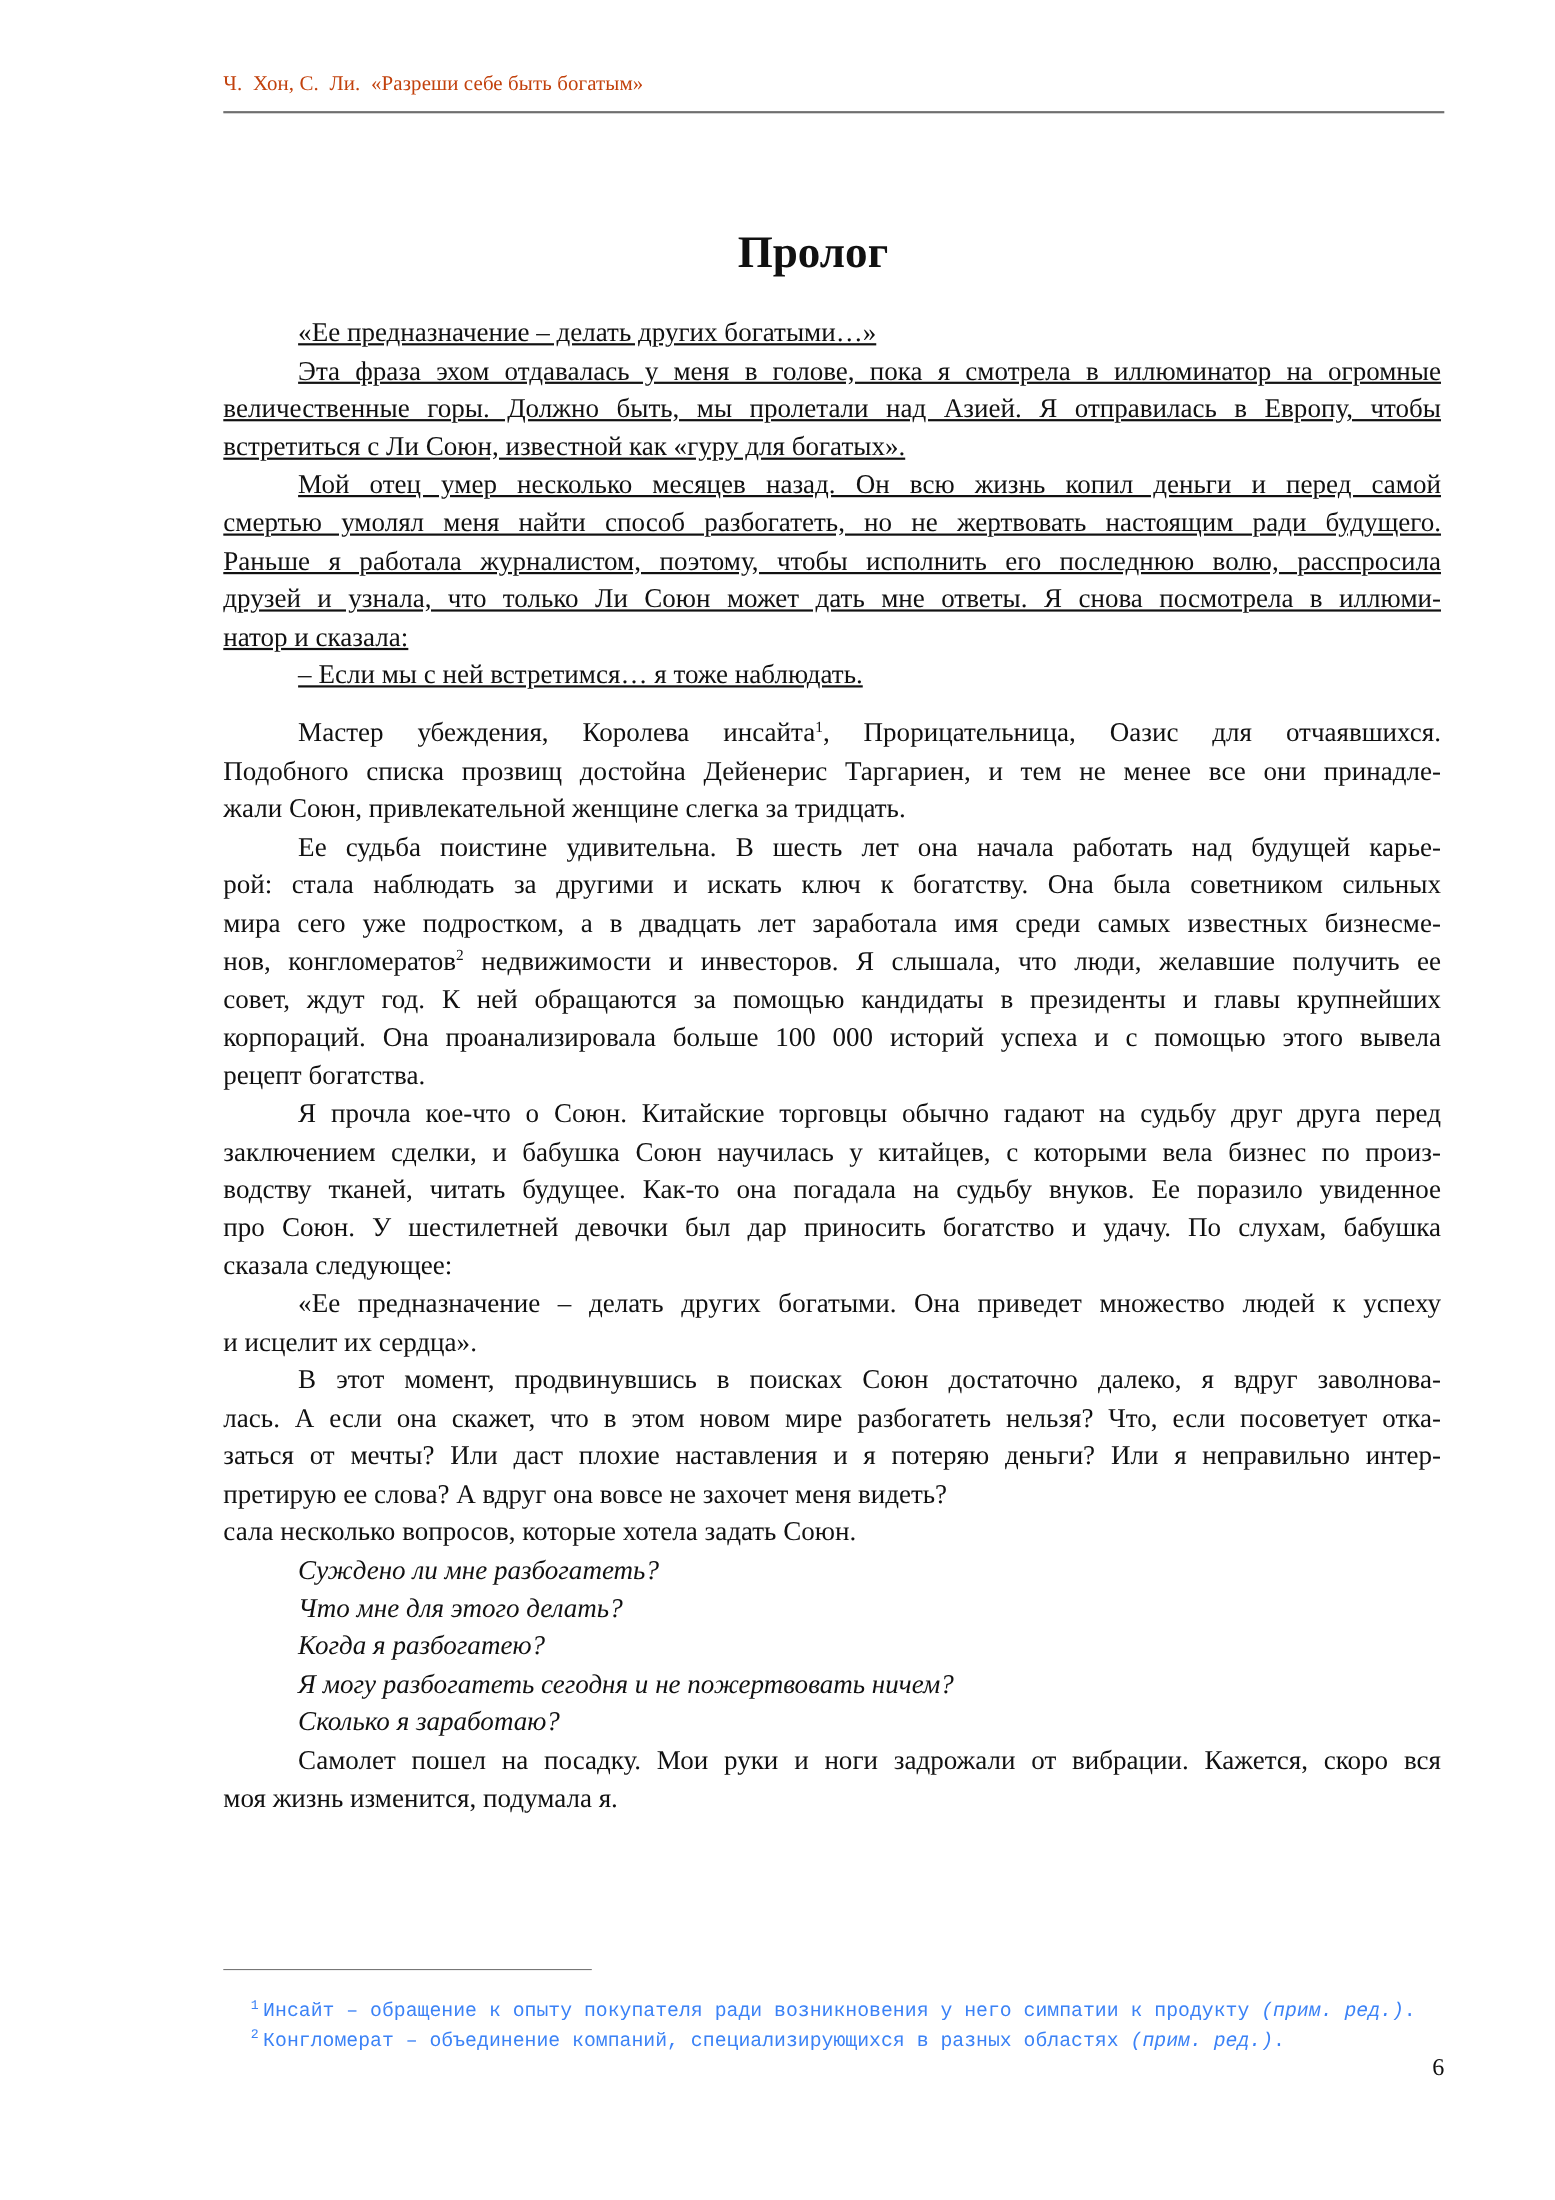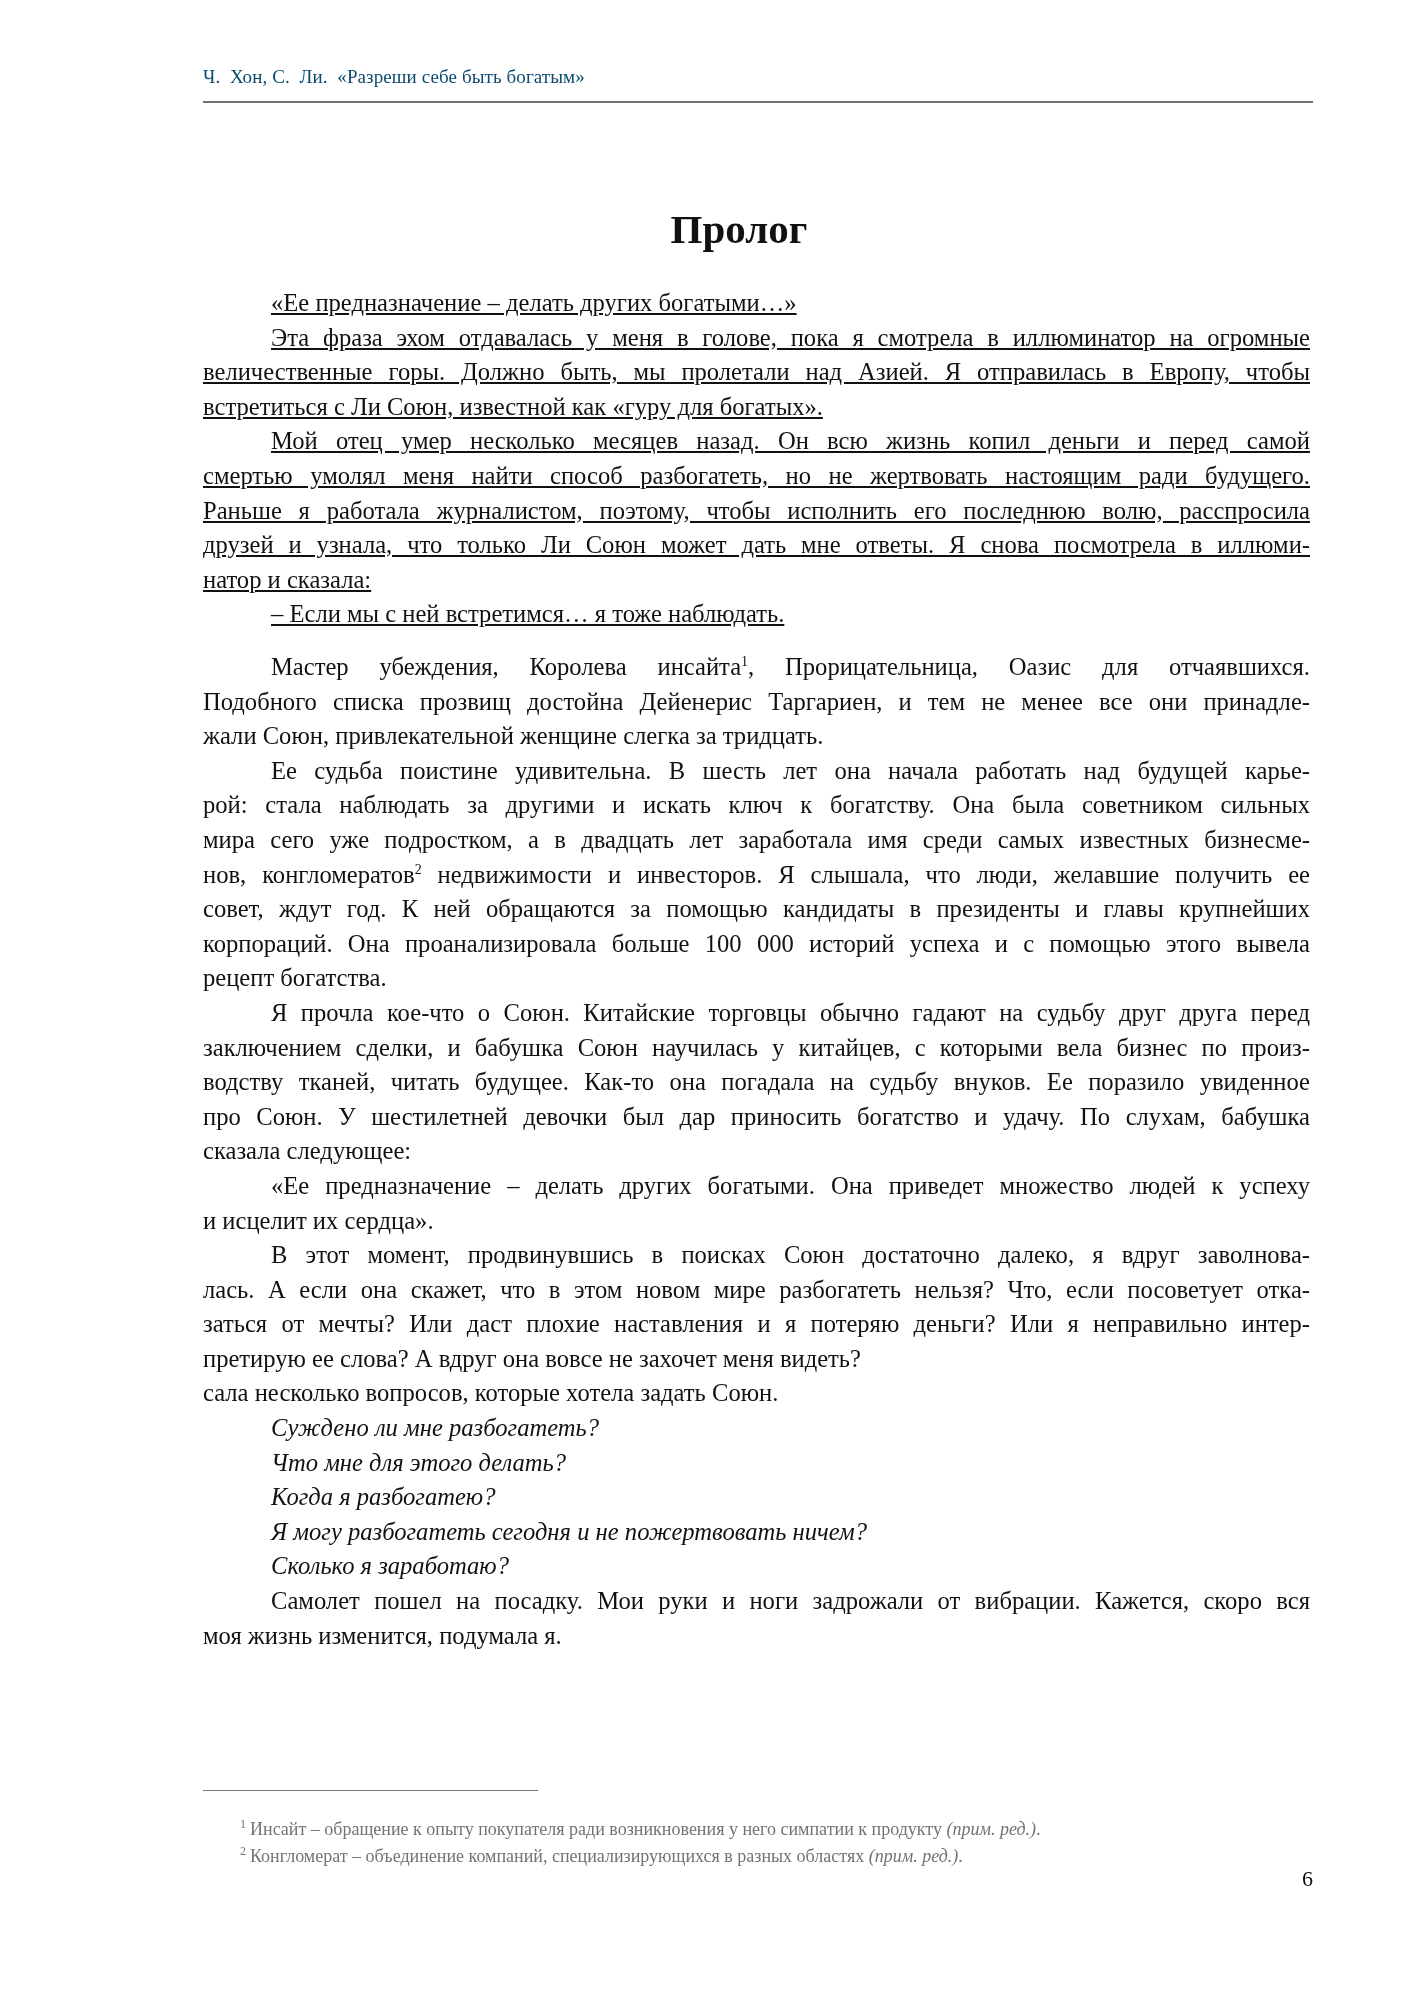--- a/index.html
+++ b/index.html
@@ -1,31 +1,31 @@
 <!DOCTYPE html>
 <html><head>
 <meta charset="utf-8">
 <style>
   html, body { margin: 0; padding: 0; background: #ffffff; }
   body { width: 1414px; height: 2000px; position: relative; overflow: hidden;
          font-family: "Liberation Serif", "DejaVu Serif", serif; color: #111; }
-  .running-head { position: absolute; left: 203px; top: 66px; font-size: 19px; color: #0c4a6e;
+  .running-head { position: absolute; left: 203px; top: 66px; font-size: 19px; color: #c2410c;
                   white-space: pre; letter-spacing: 0.1px; }
   .head-rule { position: absolute; left: 203px; top: 101px; width: 1110px; height: 0;
                border-top: 2px solid #6f6f6f; }
   .title { position: absolute; left: 0; width: 1414px; top: 205px; text-align: center;
            font-size: 41px; font-weight: bold; color: #111; padding-left: 64px; box-sizing: border-box; }
   .body-text { position: absolute; left: 203px; width: 1107px; font-size: 24.6px; }
   .ln { display: block; height: 34.6px; line-height: 34.6px; white-space: nowrap; overflow: visible; }
   .j { text-align: justify; text-align-last: justify; white-space: normal; }
   .ind { padding-left: 68px; }
   .it { font-style: italic; }
   sup.fn { font-size: 14px; vertical-align: 9px; line-height: 0; }
   .fn-rule { position: absolute; left: 203px; top: 1790px; width: 335px; border-top: 1px solid #777; }
-  .footnotes { position: absolute; left: 240px; top: 1816px; font-size: 18px; color: #737373; }
+  .footnotes { position: absolute; left: 228px; top: 1816px; font-size: 18px; color: #3b82f6; font-family: Liberation Mono, monospace; }
   .footnote { display: block; height: 27px; line-height: 27px; white-space: nowrap; }
   .footnote sup { font-size: 12px; vertical-align: 7px; line-height: 0; margin-right: 4px; }
   .page-number { position: absolute; right: 101px; top: 1866px; font-size: 22px; }
 </style>
 </head>
 <body>
 
 <div>
 
   <div class="running-head">Ч.  Хон, С.  Ли.  «Разреши себе быть богатым»</div>

